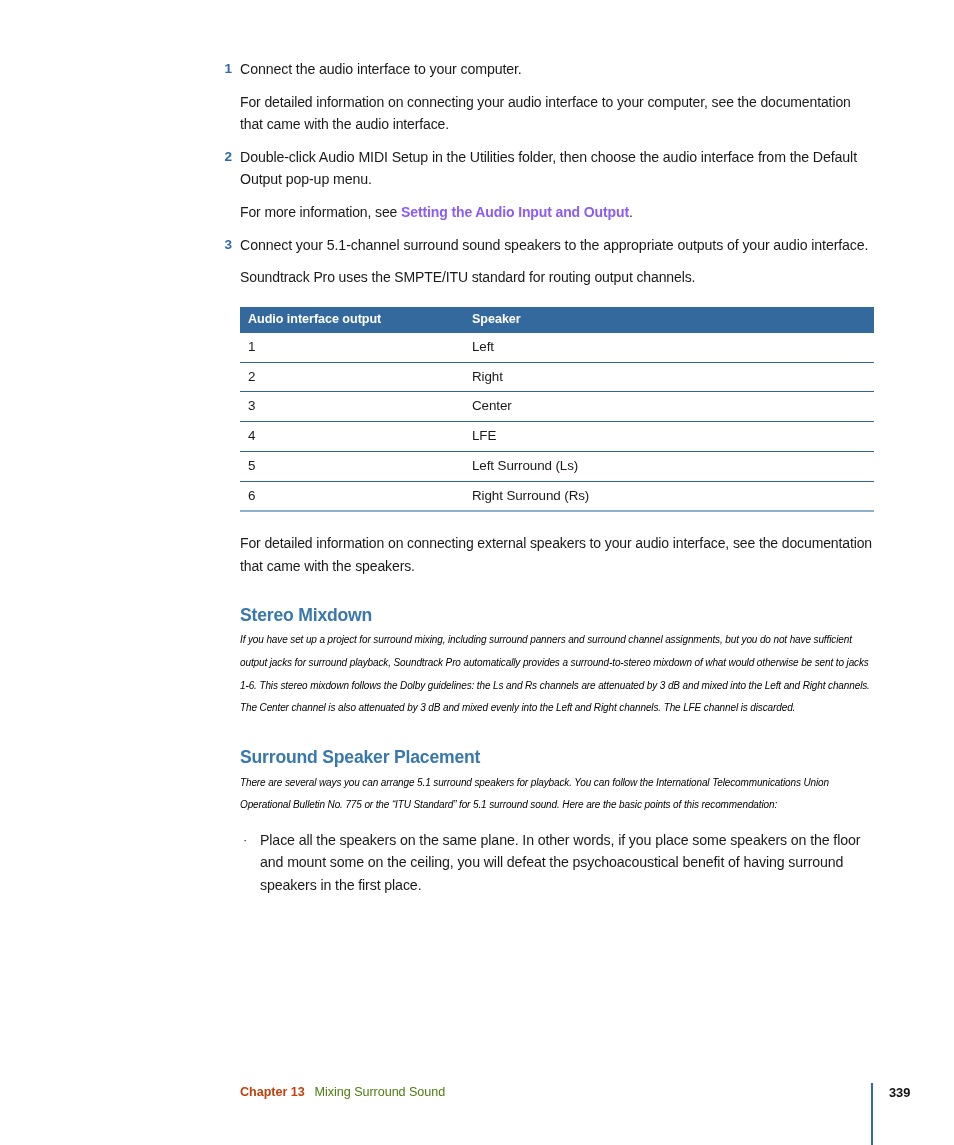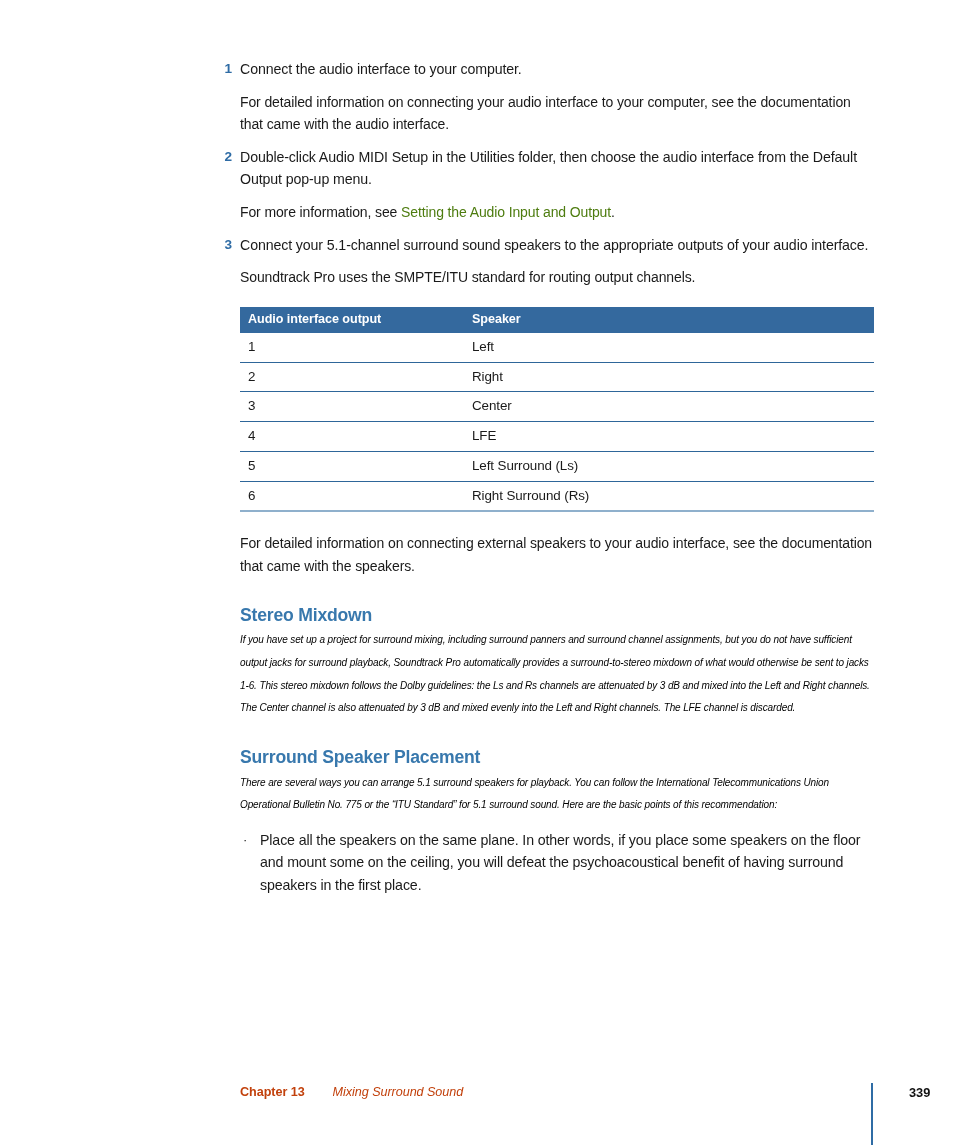--- a/index.html
+++ b/index.html
@@ -62,21 +62,22 @@
   .sub-para {
     margin: 8px 0 0 24px;
     font-size: 14px;
     line-height: 22.6px;
     color: #1a1a1a;
     letter-spacing: -0.12px;
   }
   .gap-after-step { margin-top: 10px; }
 
   .xref {
-    color: #4d7c0f;
+    color: #8b5cf6;
+    font-weight: bold;
   }
 
   
   .tbl-wrap {
     margin: 18px 0 0 24px;
     width: 634px;
   }
   table.spec {
     border-collapse: collapse;
     width: 100%;
@@ -159,35 +160,34 @@
     top: 0;
     font-size: 12.6px;
     letter-spacing: -0.05px;
     white-space: nowrap;
   }
   .chapter-label {
     font-weight: bold;
     color: #c2410c;
   }
   .chapter-title {
-    color: #c2410c;
-    margin-left: 28px;
-    font-style: italic;
+    color: #4d7c0f;
+    margin-left: 10px;
   }
   .footer-rule {
     position: absolute;
     left: 631px;
     top: -2px;
     width: 1.6px;
     height: 62px;
     background: #2f6ca5;
   }
   .page-num {
     position: absolute;
-    left: 669px;
+    left: 649px;
     top: 0;
     font-size: 12.8px;
     font-weight: bold;
     color: #111111;
   }
 </style>
 </head>
 <body>
 
 <div id="page">

